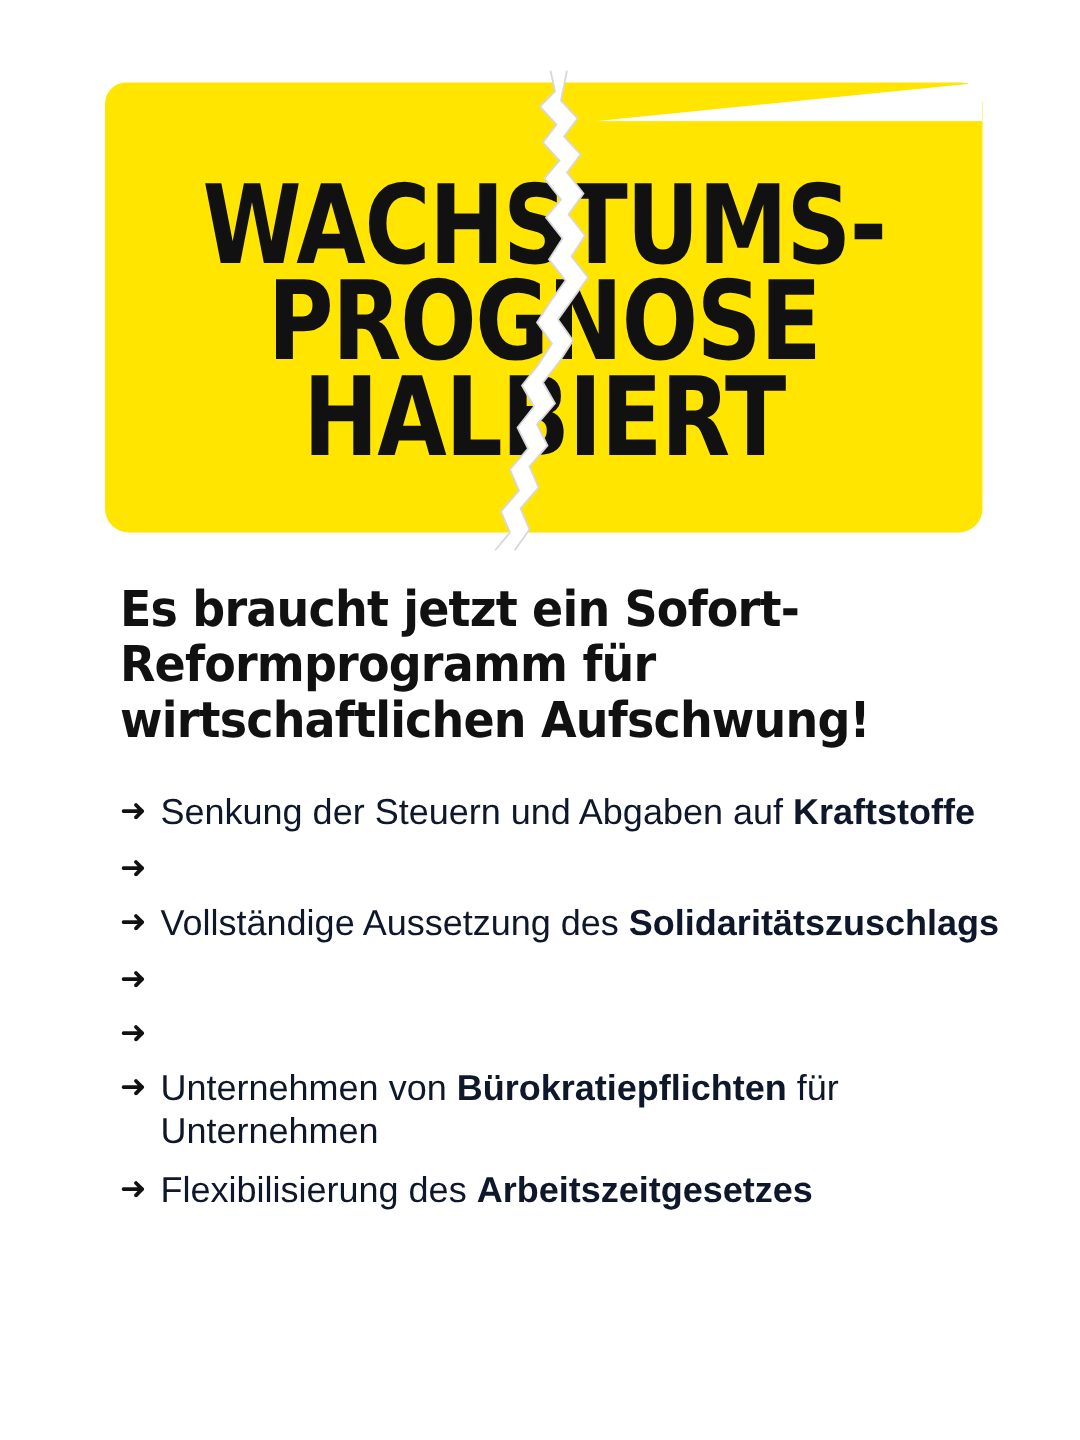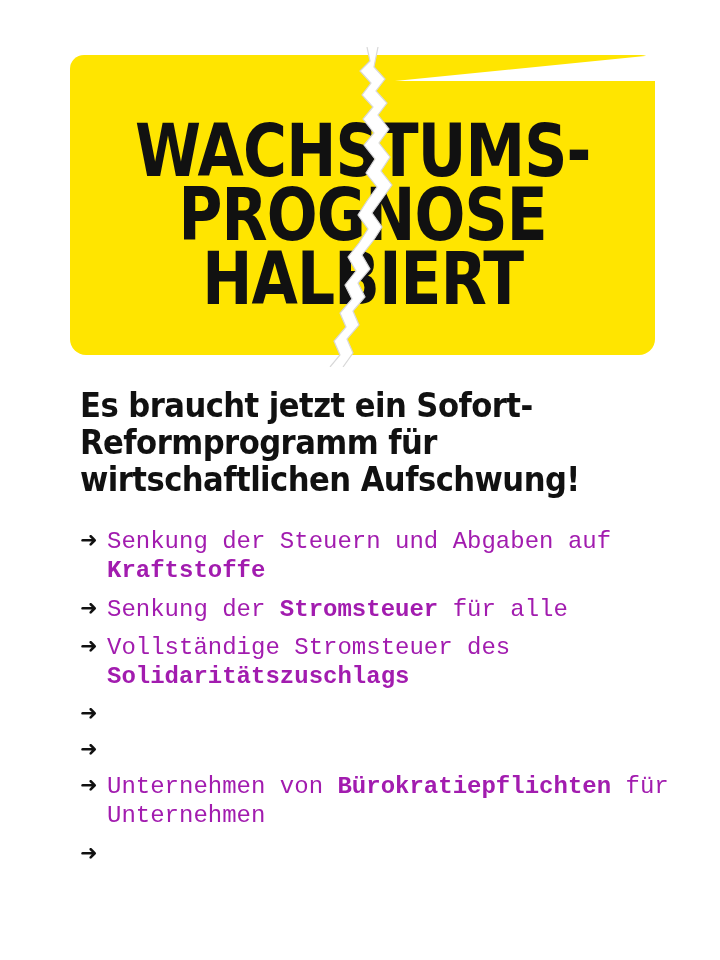--- a/index.html
+++ b/index.html
@@ -109,22 +109,22 @@
     flex: 0 0 auto;
     width: 27px;
     font-size: 21px;
     line-height: 1.28;
     color: #111111;
     font-family: "DejaVu Sans", sans-serif;
   }
   .bullet-text {
     font-size: 24px;
     line-height: 1.22;
-    color: #a21caf;
-    font-family: Liberation Mono, monospace;
+    color: #0f172a;
+    font-family: Liberation Sans, sans-serif;
   }
   .bullet-text b {
     font-weight: bold;
   }
 </style>
 </head>
 <body>
 
 <div class="banner-wrap">
   <div class="banner-bg"></div>
@@ -158,32 +158,32 @@
 
 <div class="headline">Es braucht jetzt ein Sofort-Reformprogramm für wirtschaftlichen Aufschwung!</div>
 
 <div class="bullets">
     <div class="bullet">
       <span class="arrow">➜</span>
       <span class="bullet-text"><span>Senkung der Steuern und Abgaben auf </span><b>Kraftstoffe</b></span>
     </div>
     <div class="bullet">
       <span class="arrow">➜</span>
-      <span class="bullet-text"><span>Senkung der </span><b>Stromsteuer</b><span> für alle</span></span>
     </div>
     <div class="bullet">
       <span class="arrow">➜</span>
-      <span class="bullet-text"><span>Vollständige Stromsteuer des </span><b>Solidaritätszuschlags</b></span>
+      <span class="bullet-text"><span>Vollständige Aussetzung des </span><b>Solidaritätszuschlags</b></span>
     </div>
     <div class="bullet">
       <span class="arrow">➜</span>
     </div>
     <div class="bullet">
       <span class="arrow">➜</span>
     </div>
     <div class="bullet">
       <span class="arrow">➜</span>
       <span class="bullet-text"><span>Unternehmen von </span><b>Bürokratiepflichten</b><span> für Unternehmen</span></span>
     </div>
     <div class="bullet">
       <span class="arrow">➜</span>
+      <span class="bullet-text"><span>Flexibilisierung des </span><b>Arbeitszeitgesetzes</b></span>
     </div>
   </div>
 
 </body></html>

